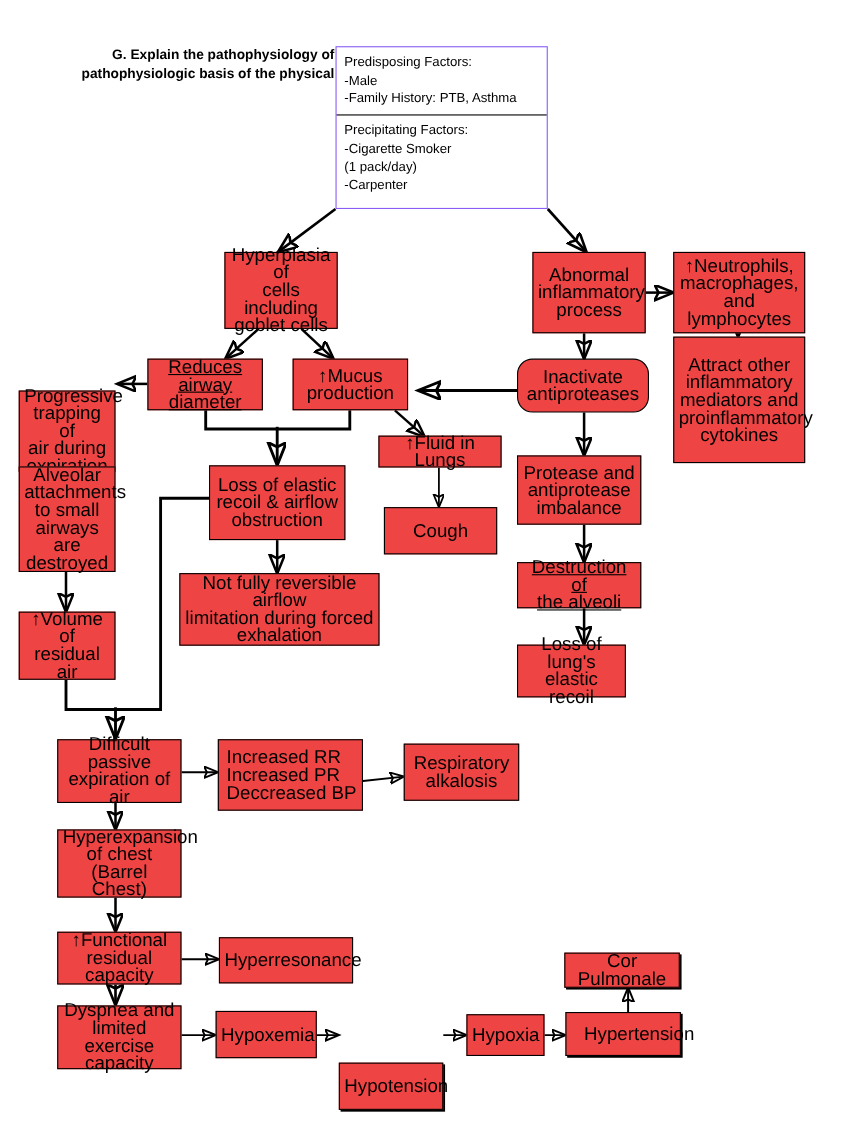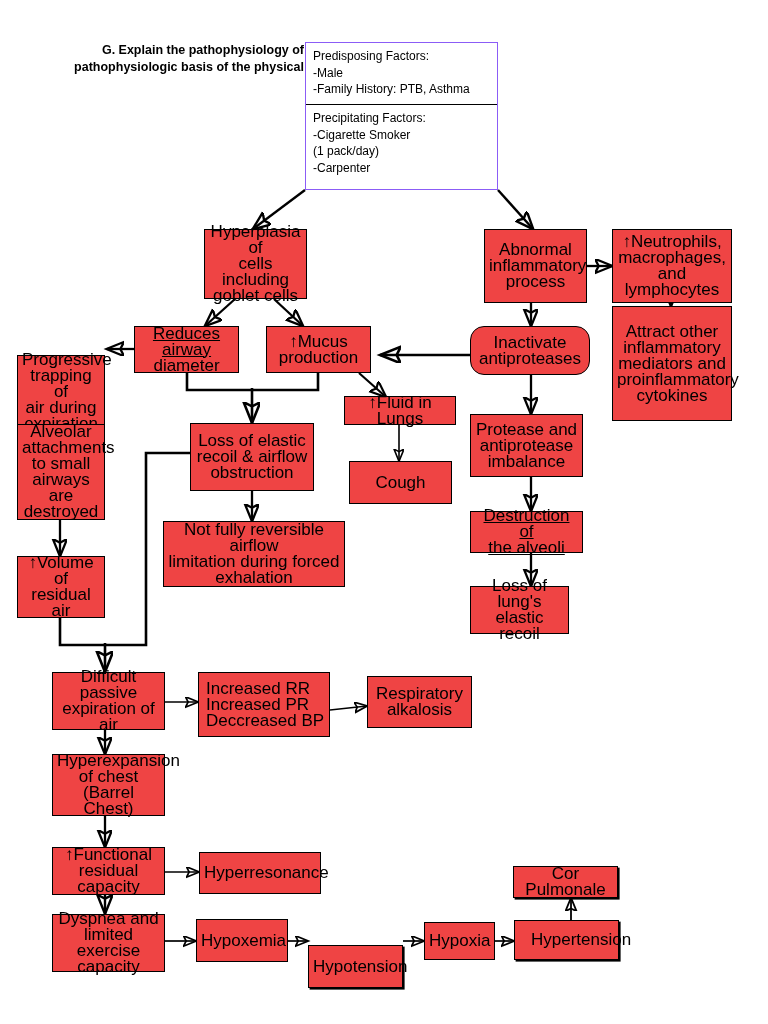--- a/index.html
+++ b/index.html
@@ -297,21 +297,21 @@
   <div class="box" style="left:52px; top:914px; width:113px; height:58px;">
     <span class="t">Dyspnea and
 limited exercise
 capacity</span>
   </div>
 
   <div class="box" style="left:196px; top:919px; width:92px; height:43px;">
     <span class="t">Hypoxemia</span>
   </div>
 
-  <div class="box bold" style="left:308px; top:945px; width:95px; height:43px;">
+  <div class="box bold" style="left:308px; top:966px; width:95px; height:43px;">
     <span class="t">Hypotension</span>
   </div>
 
   <div class="box" style="left:424px; top:922px; width:71px; height:38px;">
     <span class="t">Hypoxia</span>
   </div>
 
   <div class="box bold" style="left:514px; top:920px; width:105px; height:40px;padding-left:16px;">
     <span class="t">Hypertension</span>
   </div>

